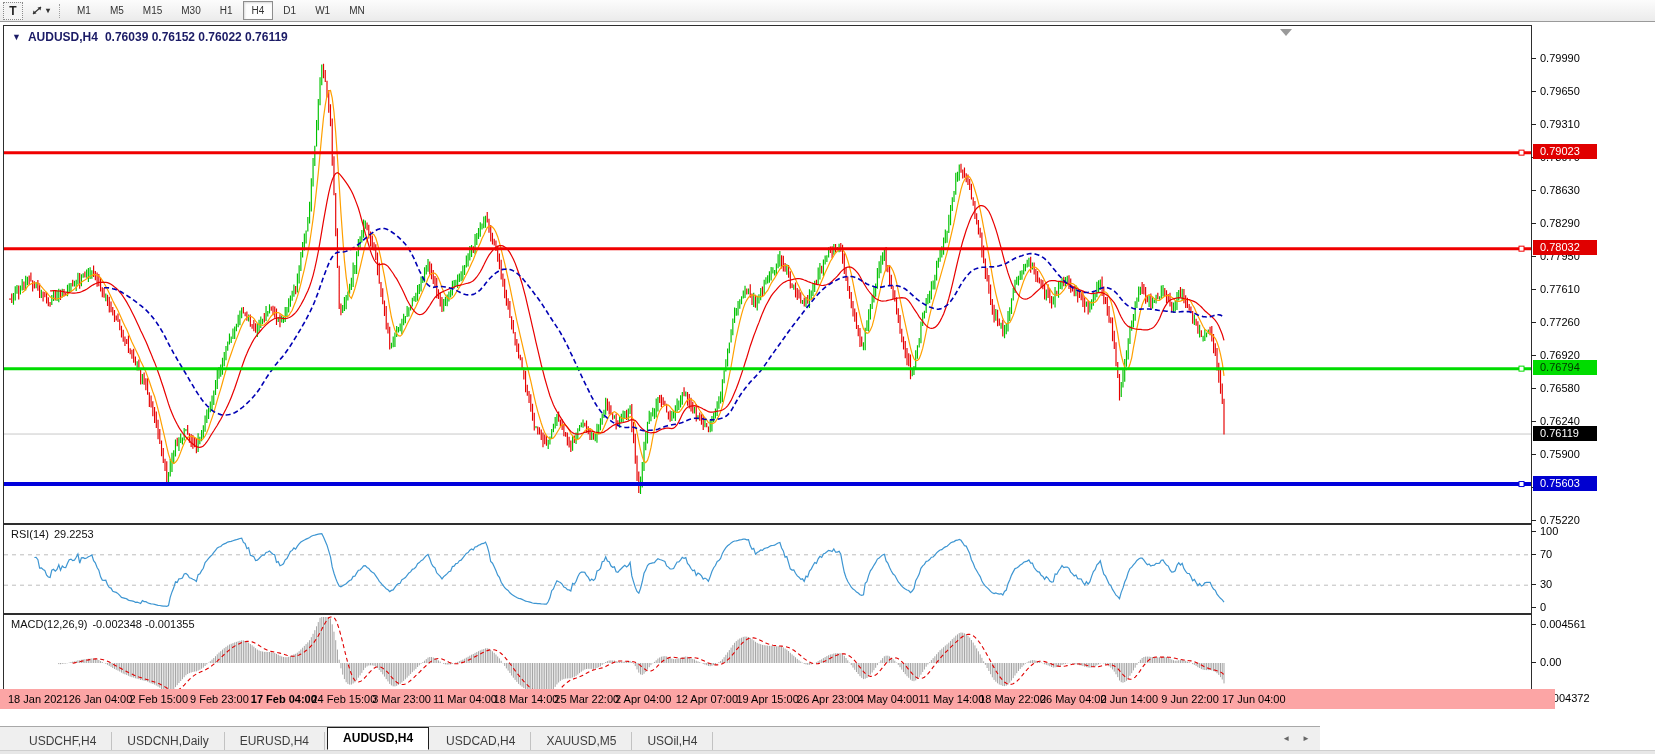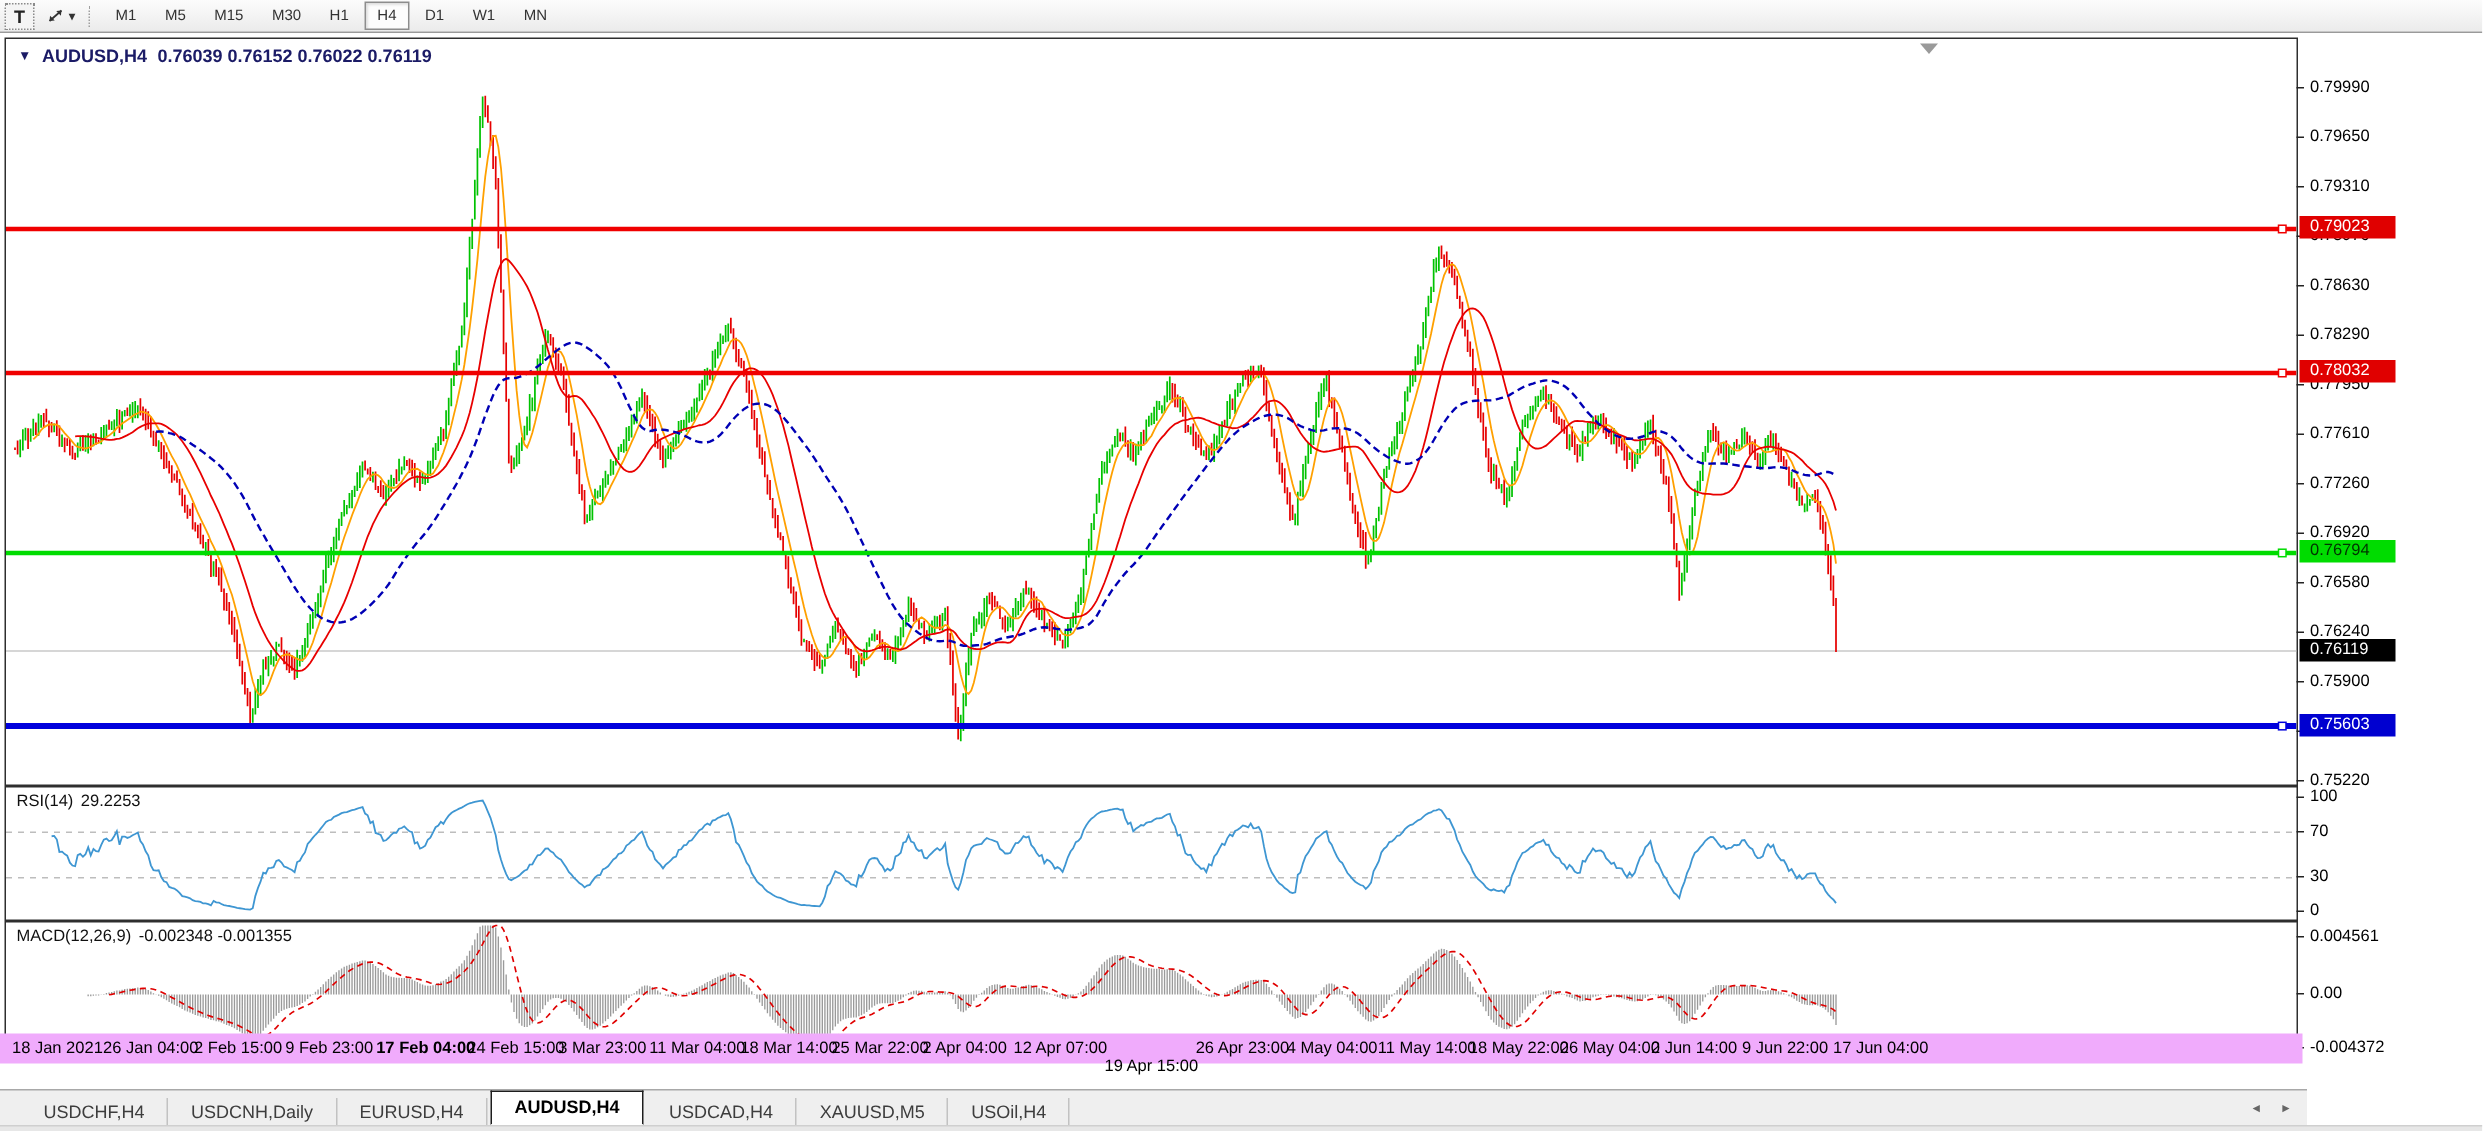--- a/index.html
+++ b/index.html
@@ -30,25 +30,25 @@
   .ind-label{position:absolute;top:3px;left:7px;font-size:11px;color:#101010;display:flex;gap:5px;white-space:nowrap;}
 
   
   #price-axis{position:absolute;left:1531px;top:0;width:124px;height:754px;}
   .pa-tick{position:absolute;left:0;width:5px;height:1px;background:#222;}
   .pa-label{position:absolute;left:9px;font-size:11px;color:#000;white-space:nowrap;line-height:14px;}
   .pa-tag{position:absolute;left:2px;min-width:64px;height:15px;font-size:11px;line-height:15px;
     padding:0 4px 0 7px;box-sizing:border-box;white-space:nowrap;z-index:3;}
 
   
-  #time-axis{position:absolute;left:0;top:689px;width:1535px;height:20px;background:#f0abfc;}
+  #time-axis{position:absolute;left:0;top:689px;width:1535px;height:20px;background:#fca5a5;padding-left:20px;}
   .ta-label{position:absolute;top:4px;font-size:11px;color:#000;white-space:nowrap;}
 
   
-  .tabbar{position:absolute;left:0;top:726px;width:1538px;height:24px;box-sizing:border-box;
+  .tabbar{position:absolute;left:0;top:726px;width:1320px;height:24px;box-sizing:border-box;
     background:#efefef;border-top:1px solid #a8a8a8;padding-left:44px;}
   #tabs{position:absolute;left:14px;bottom:0;display:flex;align-items:flex-end;height:24px;}
   .tab{padding:0 15px;font-size:12px;color:#3d3d3d;height:18px;line-height:18px;
     border-right:1px solid #c2c2c2;white-space:nowrap;}
   .tab.active{background:#fff;border:1px solid #1d1d1d;border-bottom:1px solid #fff;
     font-weight:bold;color:#000;height:21px;line-height:21px;margin-left:2px;margin-right:2px;}
   .tab-arrows{position:absolute;right:10px;top:7px;display:flex;gap:12px;font-size:8px;color:#666;}
   .tab-arrow{cursor:default;}
   .bottom-strip{position:absolute;left:0;top:750px;width:1655px;height:4px;background:#e7e7e7;border-top:1px solid #cfcfcf;box-sizing:border-box;}
 </style>
@@ -187,21 +187,21 @@
       <div class="ta-label" style="left: 129.4px;">2 Feb 15:00</div>
       <div class="ta-label" style="left: 190.1px;">9 Feb 23:00</div>
       <div class="ta-label" style="left: 250.8px; font-weight: bold;">17 Feb 04:00</div>
       <div class="ta-label" style="left: 311.5px;">24 Feb 15:00</div>
       <div class="ta-label" style="left: 372.2px;">3 Mar 23:00</div>
       <div class="ta-label" style="left: 432.9px;">11 Mar 04:00</div>
       <div class="ta-label" style="left: 493.6px;">18 Mar 14:00</div>
       <div class="ta-label" style="left: 554.3px;">25 Mar 22:00</div>
       <div class="ta-label" style="left: 615px;">2 Apr 04:00</div>
       <div class="ta-label" style="left: 675.7px;">12 Apr 07:00</div>
-      <div class="ta-label" style="left: 736.4px; margin-top: 12px;">19 Apr 15:00</div>
+      <div class="ta-label" style="left: 736.4px;">19 Apr 15:00</div>
       <div class="ta-label" style="left: 797.1px;">26 Apr 23:00</div>
       <div class="ta-label" style="left: 857.8px;">4 May 04:00</div>
       <div class="ta-label" style="left: 918.5px;">11 May 14:00</div>
       <div class="ta-label" style="left: 979.2px; text-align: center;">18 May 22:00</div>
       <div class="ta-label" style="left: 1039.9px;">26 May 04:00</div>
       <div class="ta-label" style="left: 1100.6px;">2 Jun 14:00</div>
       <div class="ta-label" style="left: 1161.3px;">9 Jun 22:00</div>
       <div class="ta-label" style="left: 1222px;">17 Jun 04:00</div>
     </div>
 

